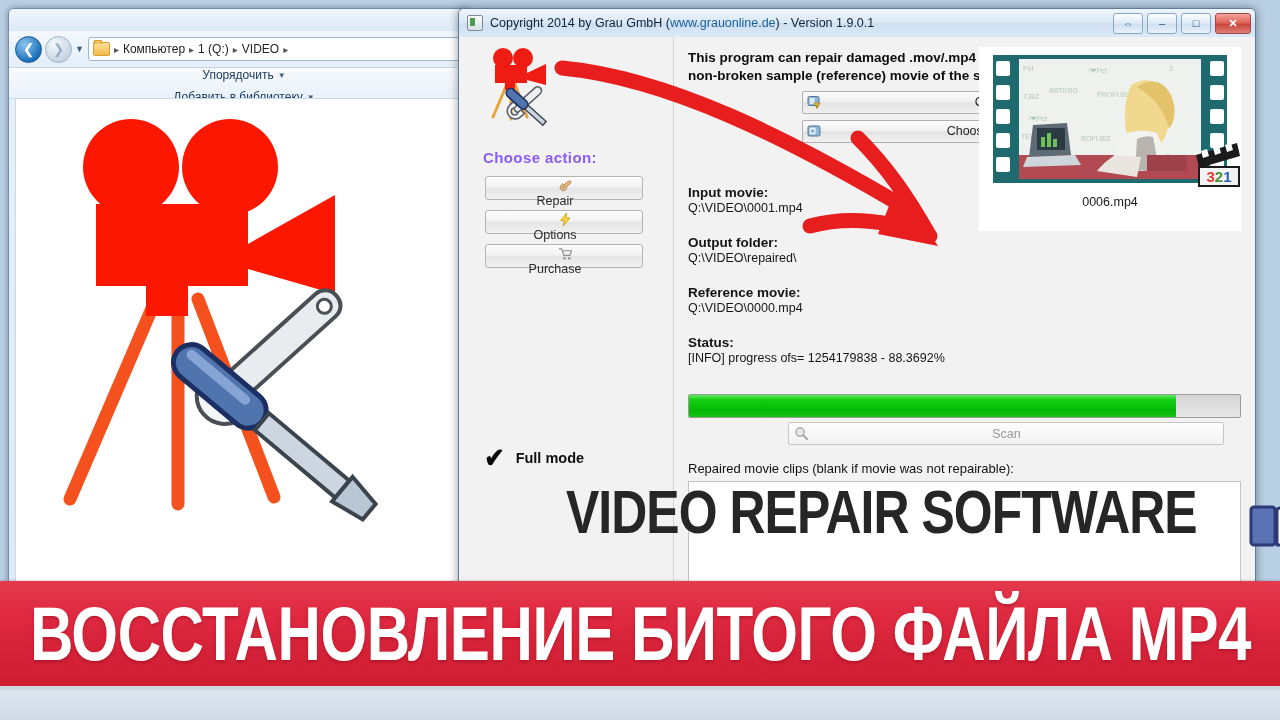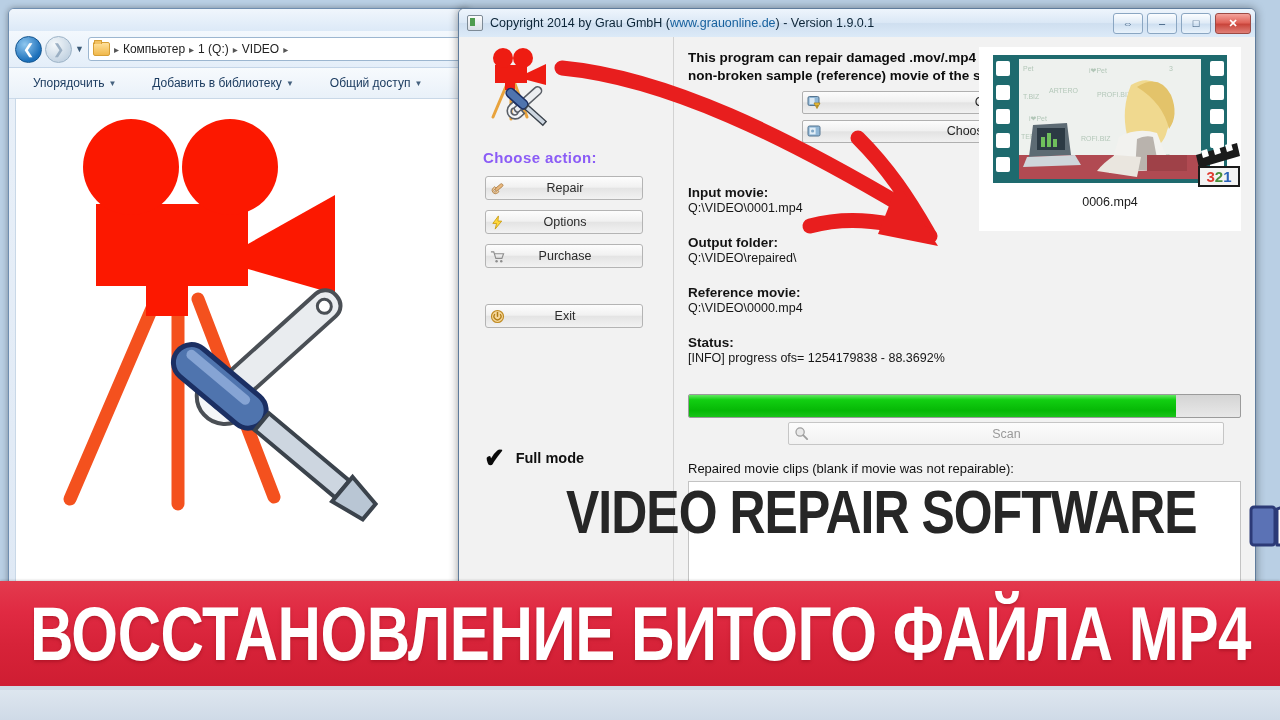--- a/index.html
+++ b/index.html
@@ -40,21 +40,21 @@
     width:15px;height:12px;background:linear-gradient(180deg,#ffe09a,#f0b84b);
     border:1px solid #d79f35;border-radius:1px 2px 2px 2px;position:relative;flex:0 0 auto;
   }
   .folder-ico:before{content:"";position:absolute;left:0;top:-3px;width:6px;height:3px;background:#f3c263;border:1px solid #d79f35;border-bottom:none;border-radius:1px 1px 0 0;}
   .crumb{white-space:nowrap;}
   .crumb-sep{color:#555;font-size:10px;padding:0 1px;}
   #exp-toolbar{
     height:30px;display:flex;align-items:center;gap:8px;
     background:linear-gradient(180deg,#f7fafd,#e9f1f9);
     border-bottom:1px solid #cbdaea;font-size:12px;color:#1c3c60;
-    padding-left:10px;overflow:hidden;
+    padding-left:10px;overflow:hidden;flex-direction:column;
   }
   .tb-item{display:flex;align-items:center;gap:4px;padding:0 14px;white-space:nowrap;}
   .tb-caret{font-size:8px;color:#45617e;}
   #exp-content{
     position:absolute;left:6px;right:1px;top:89px;bottom:0;background:#fff;
     border:1px solid #c9d8e7;border-right:none;border-bottom:none;
   }
 
   
   #camera-graphic{position:absolute;left:22px;top:10px;width:400px;height:460px;}
@@ -103,21 +103,21 @@
   
   #logo-tile{margin:10px 0 0 22px;width:80px;height:80px;position:relative;}
   #choose-action{
     margin:18px 0 9px 24px;font-size:15px;font-weight:bold;color:#8b5cf6;letter-spacing:.4px;
   }
   .btn{
     width:156px;height:22px;margin:10px 0 2px 26px;
     background:linear-gradient(180deg,#fdfdfd 0%,#f1f1f1 46%,#e4e4e4 52%,#f2f2f2 100%);
     border:1px solid #b4b4b4;border-radius:3px;
     display:flex;align-items:center;position:relative;
-    font-size:12.5px;color:#2b2b2b;
+    font-size:12.5px;color:#2b2b2b;flex-direction:column;
   }
   .btn .btn-ico{
     width:17px;height:17px;margin-left:3px;flex:0 0 auto;
     display:flex;align-items:center;justify-content:center;font-size:12px;line-height:1;
   }
   .btn .btn-lbl{flex:1;text-align:center;padding-right:18px;}
   .btn.exit{margin-top:36px;}
   #fullmode{
     position:absolute;left:24px;top:410px;display:flex;align-items:center;gap:10px;
   }
@@ -346,30 +346,20 @@
         <span class="btn-ico">
           <svg viewBox="0 0 16 16" width="15" height="15">
               <path d="M1 3h3l2.2 7h6.5l1.8-5H5" fill="none" stroke="#8d8d8d" stroke-width="1.2"></path>
               <circle cx="7" cy="13" r="1.3" fill="#8d8d8d"></circle>
               <circle cx="12" cy="13" r="1.3" fill="#8d8d8d"></circle>
             </svg>
         </span>
         <span class="btn-lbl">Purchase</span>
       </div>
 
-      <div class="btn exit">
-        <span class="btn-ico">
-          <svg viewBox="0 0 16 16" width="15" height="15">
-              <circle cx="8" cy="8" r="6.4" fill="#f6d79a" stroke="#c08b22" stroke-width="1.2"></circle>
-              <path d="M8 3.6v4.2" stroke="#b07c15" stroke-width="1.6" stroke-linecap="round"></path>
-              <path d="M5.2 5.4a3.7 3.7 0 1 0 5.6 0" fill="none" stroke="#b07c15" stroke-width="1.4"></path>
-            </svg>
-        </span>
-        <span class="btn-lbl">Exit</span>
-      </div>
 
       <div id="fullmode">
         <span class="tick">✔</span>
         <span class="lbl">Full mode</span>
       </div>
     </div>
 
     <div id="right-pane">
 
       <div id="intro">This program can repair damaged .mov/.mp4 files - Choose a movie to repair and a non-broken sample (reference) movie of the same camera and press scan!</div>

